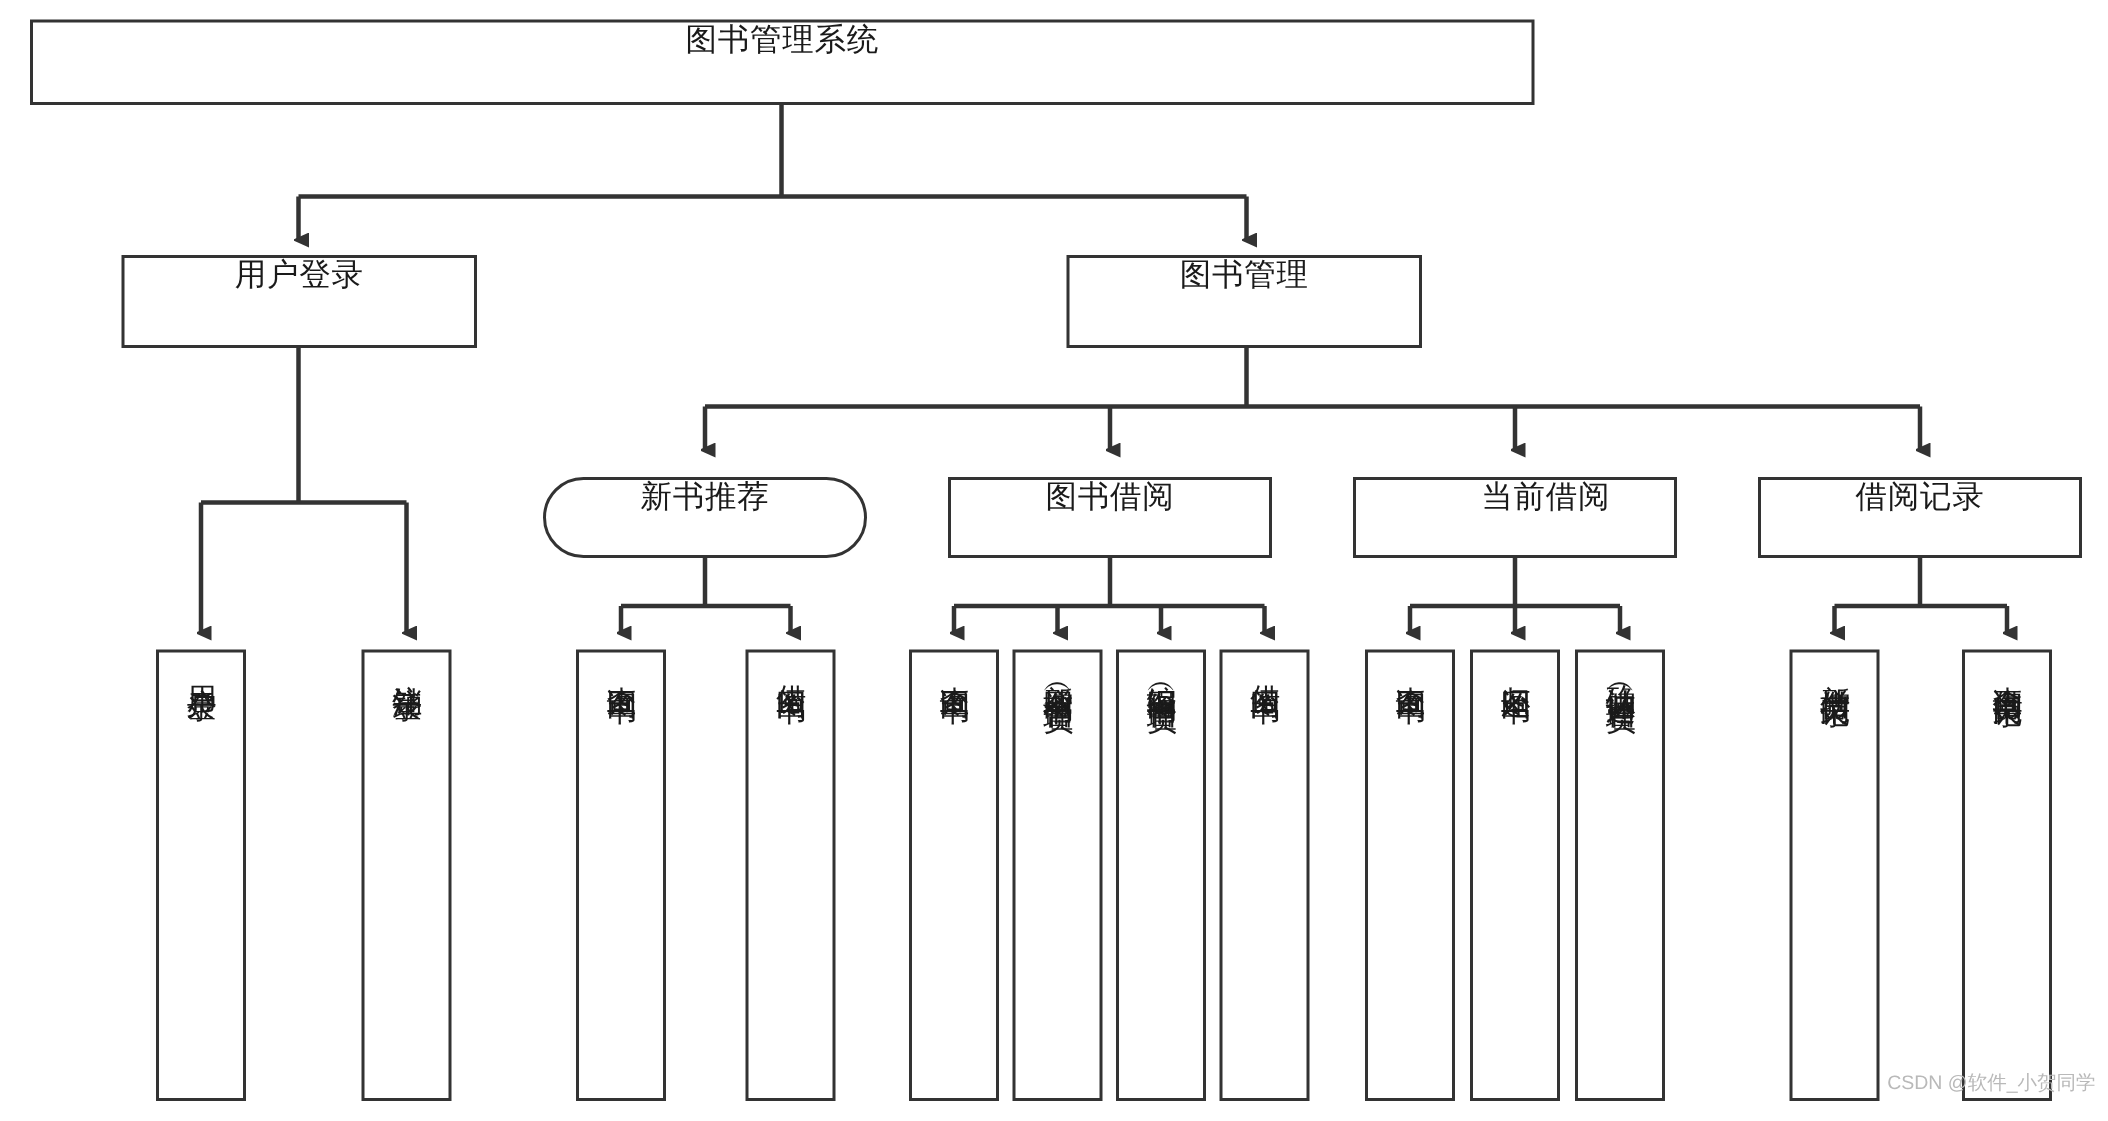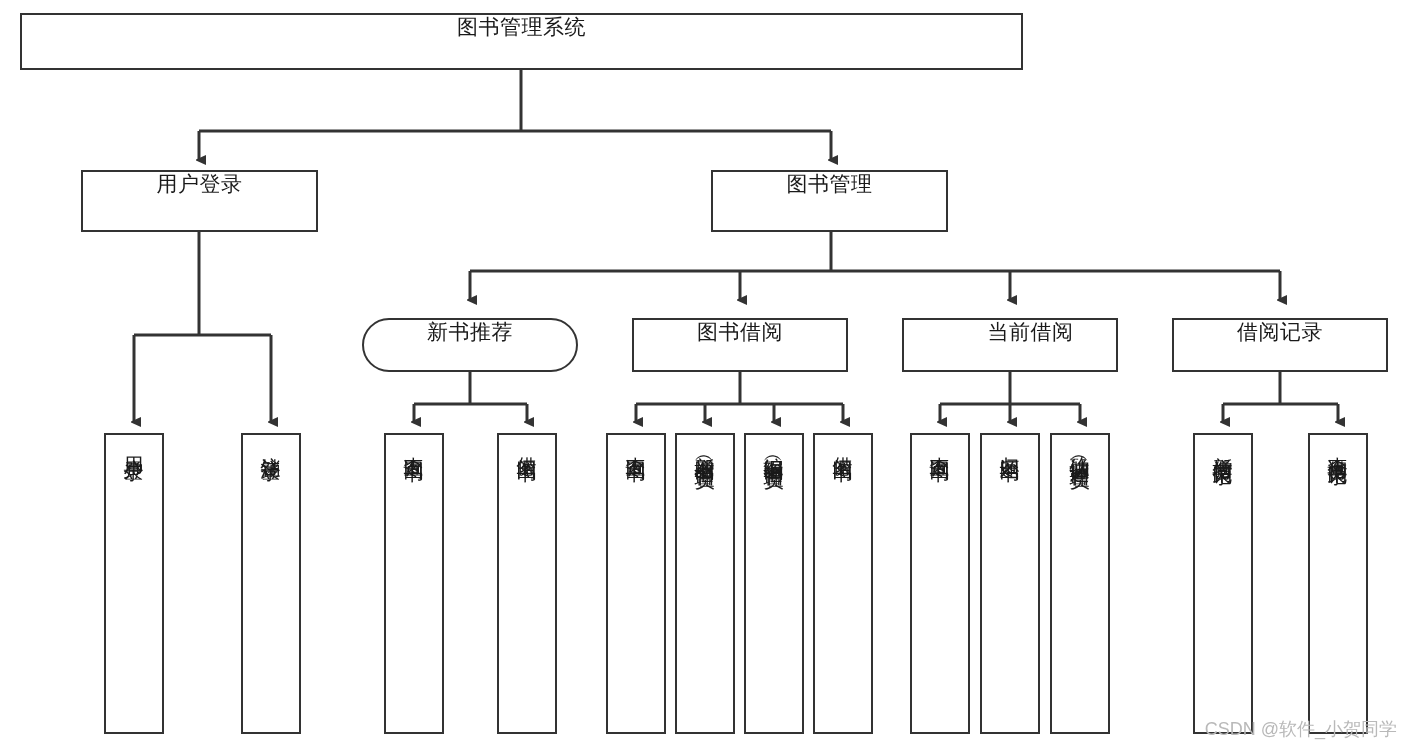--- a/index.html
+++ b/index.html
@@ -55,22 +55,22 @@
     writing-mode: vertical-rl;
     text-orientation: upright;
     font-size: 20px;
     letter-spacing: 2px;
     line-height: 1.0;
     white-space: nowrap;
   }
   .watermark {
     position: absolute;
     right: 8px;
-    bottom: 6px;
-    font-size: 18px;
+    bottom: 16px;
+    font-size: 13px;
     color: #b9b9b9;
     z-index: 5;
     white-space: nowrap;
     pointer-events: none;
   }
 </style>
 </head>
 <body>
 
 <div id="diagram-root">

